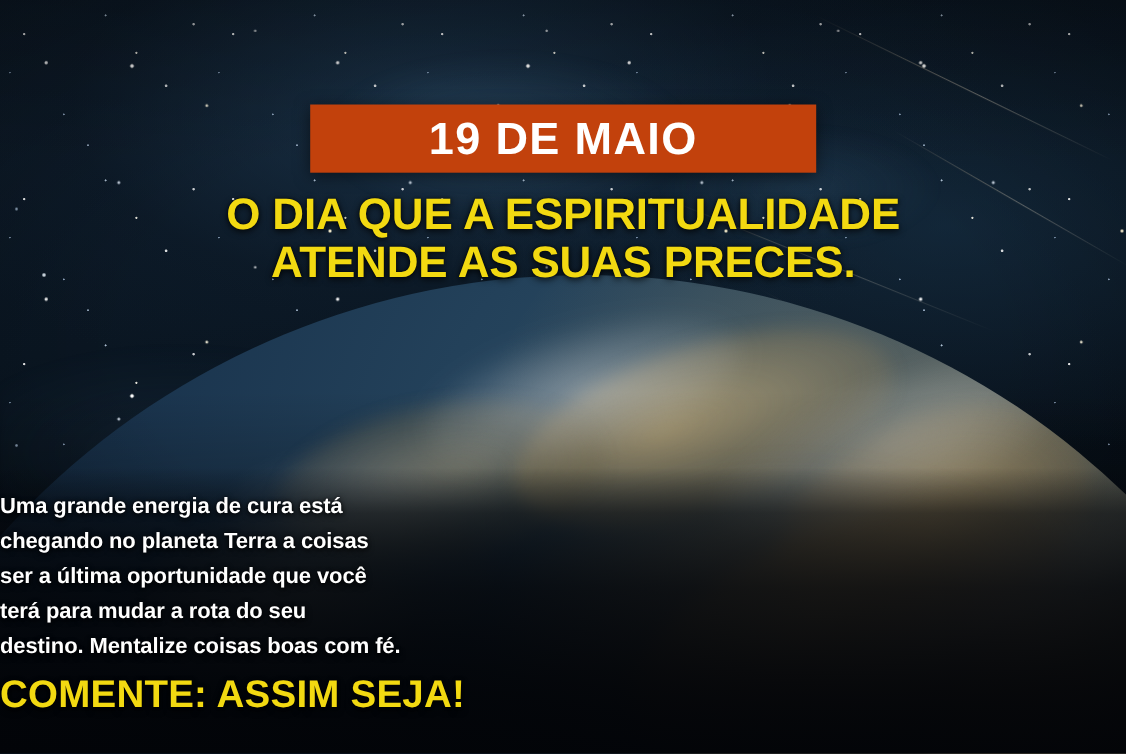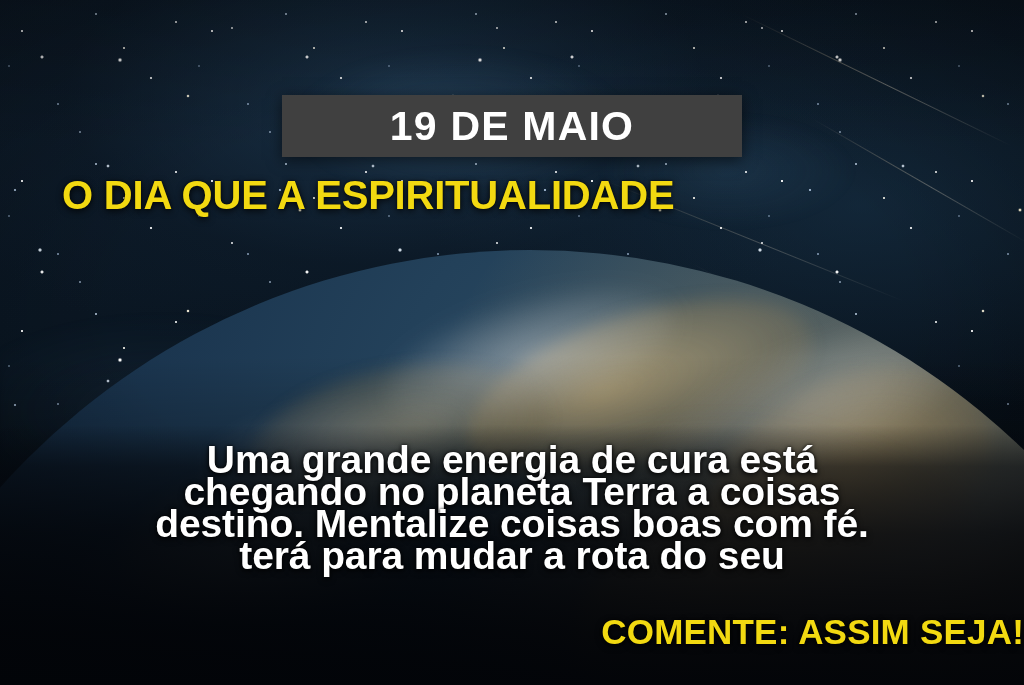--- a/index.html
+++ b/index.html
@@ -200,68 +200,68 @@
     inset: 0;
     display: flex;
     flex-direction: column;
     align-items: center;
   }
 
   .date-banner {
     margin-top: 95px;
     width: 460px;
     height: 62px;
-    background: #404040;
+    background: #c2410c;
     display: flex;
     align-items: center;
     justify-content: center;
     box-shadow: 0 3px 14px rgba(0,0,0,0.55);
   }
   .date-banner-text {
     color: #ffffff;
     font-size: 41px;
     font-weight: bold;
     letter-spacing: 1.2px;
     line-height: 1;
     white-space: nowrap;
   }
 
   .headline {
     margin-top: 16px;
     width: 900px;
+    text-align: center;
     color: #f2d911;
     font-size: 40px;
     font-weight: bold;
     line-height: 1.10;
     letter-spacing: -0.2px;
     text-shadow: 0 2px 7px rgba(0,0,0,0.85), 0 0 2px rgba(0,0,0,0.7);
   }
   .headline-line { display: block; white-space: nowrap; }
 
   .body-copy {
     position: absolute;
     left: 0;
     top: 444px;
     width: 1024px;
-    text-align: center;
     color: #ffffff;
-    font-size: 39px;
+    font-size: 20px;
     font-weight: bold;
     line-height: 32px;
     letter-spacing: -0.1px;
     text-shadow: 0 2px 6px rgba(0,0,0,0.9), 0 0 3px rgba(0,0,0,0.8);
   }
   .body-line { display: block; white-space: nowrap; }
 
   .cta {
     position: absolute;
     left: 0;
     top: 614px;
     width: 1024px;
-    text-align: right;
+    text-align: left;
     color: #f2d911;
     font-size: 35px;
     font-weight: bold;
     letter-spacing: 0.2px;
     line-height: 1;
     text-shadow: 0 2px 7px rgba(0,0,0,0.9), 0 0 3px rgba(0,0,0,0.8);
   }
 </style>
 </head>
 <body>
@@ -301,25 +301,27 @@
   <div class="text-scrim"></div>
 
   <div class="content">
 
     <div class="date-banner">
       <span class="date-banner-text">19 DE MAIO</span>
     </div>
 
     <div class="headline">
       <span class="headline-line">O DIA QUE A ESPIRITUALIDADE</span>
+      <span class="headline-line">ATENDE AS SUAS PRECES.</span>
     </div>
 
     <div class="body-copy">
       <span class="body-line">Uma grande energia de cura está</span>
       <span class="body-line">chegando no planeta Terra a coisas</span>
+      <span class="body-line">ser a última oportunidade que você</span>
+      <span class="body-line">terá para mudar a rota do seu</span>
       <span class="body-line">destino. Mentalize coisas boas com fé.</span>
-      <span class="body-line">terá para mudar a rota do seu</span>
     </div>
 
     <div class="cta">COMENTE: ASSIM SEJA!</div>
 
   </div>
 </div>
 
 </body></html>

